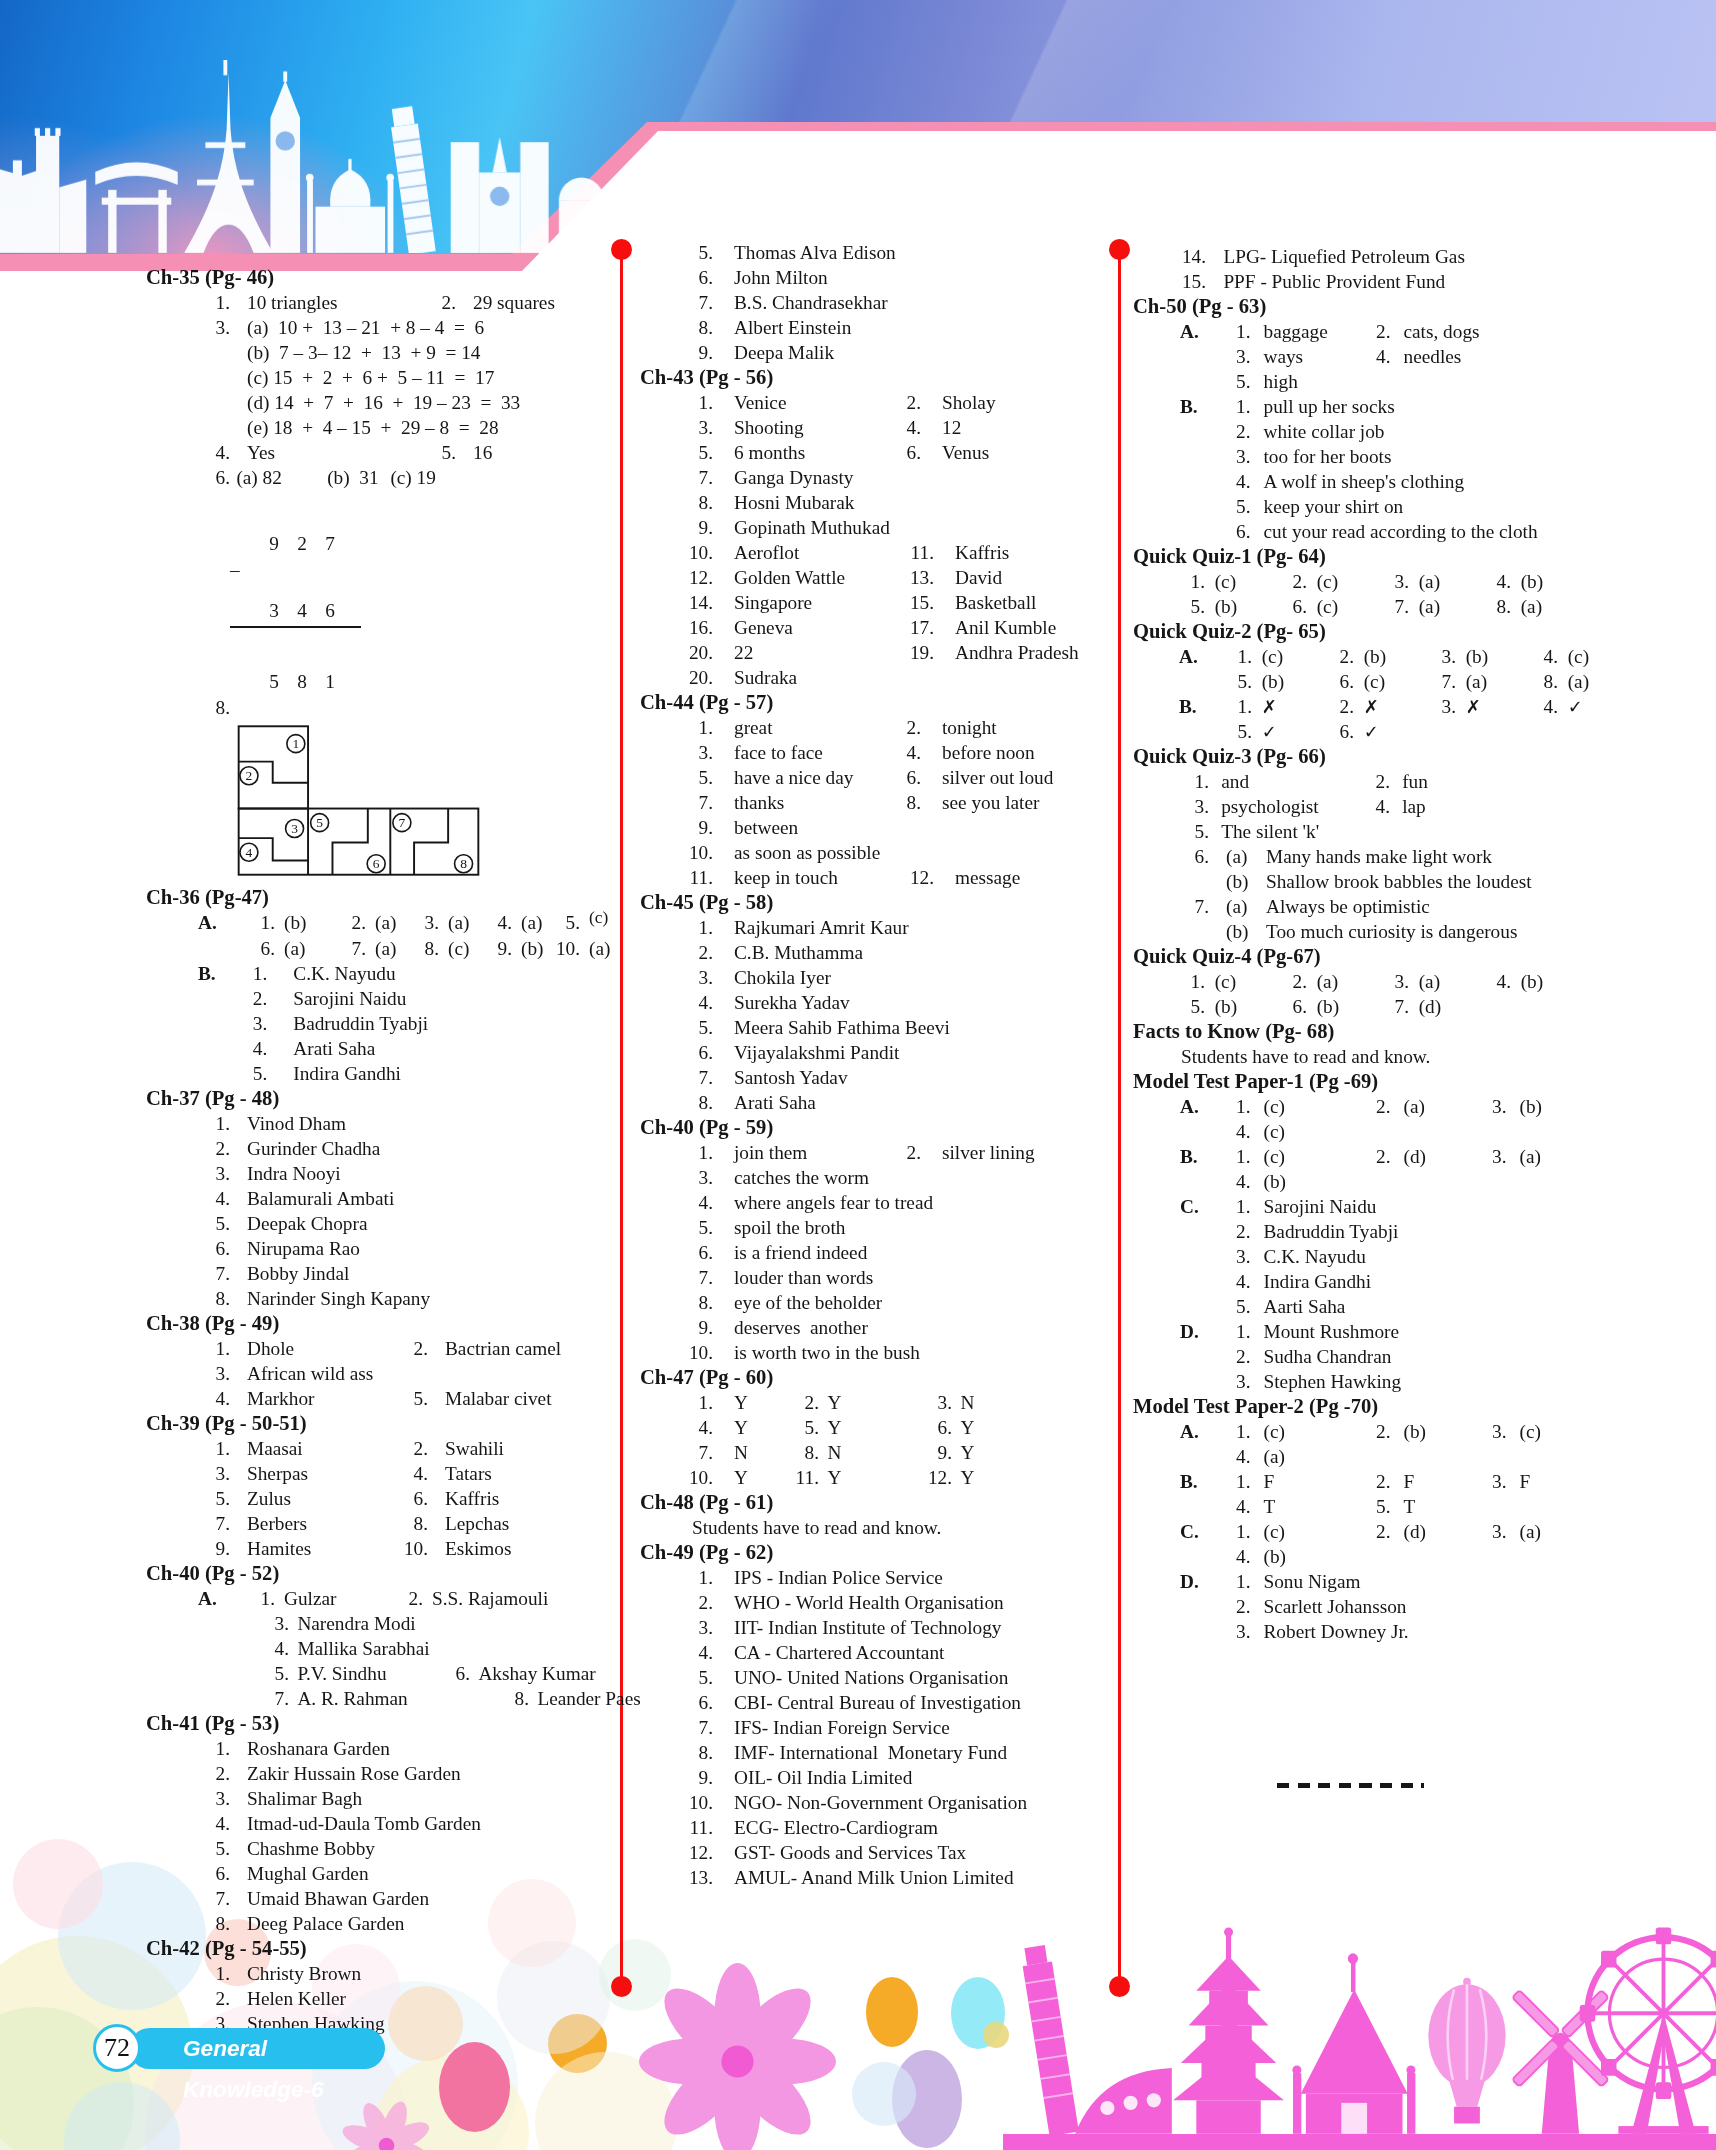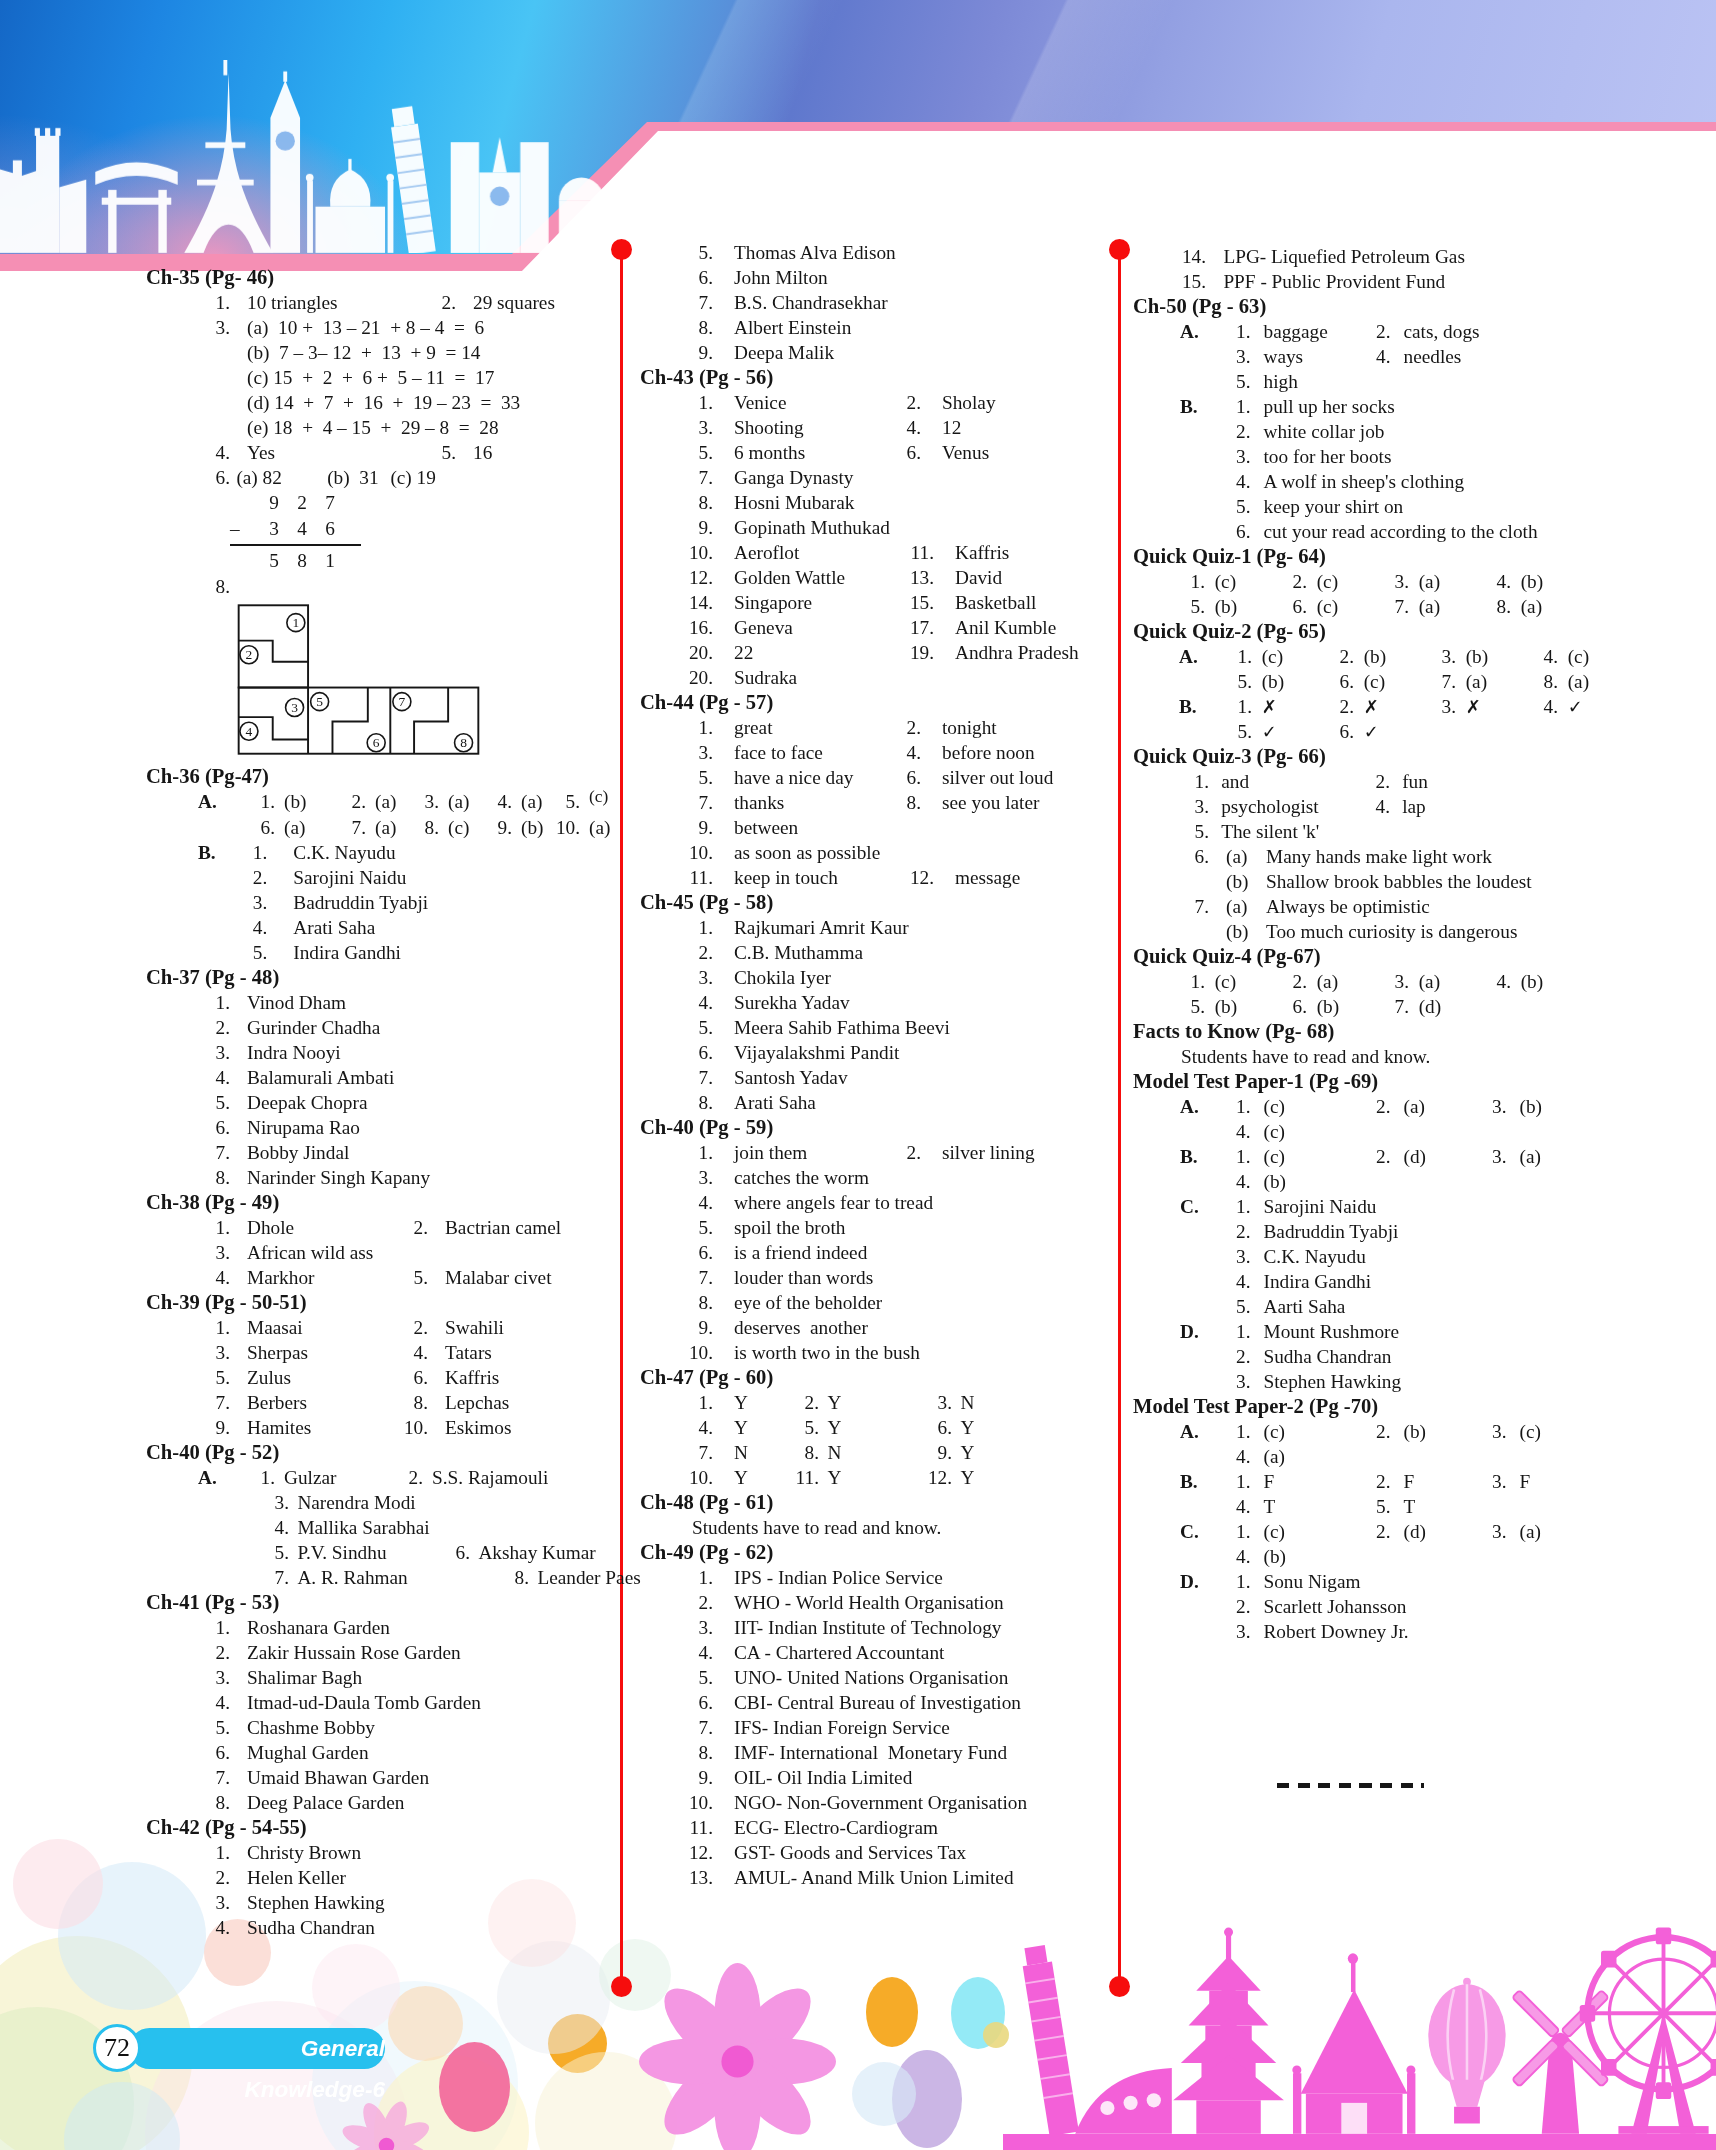--- a/index.html
+++ b/index.html
@@ -57,21 +57,21 @@
   #col1 .in5 .cell:nth-child(2){width:91px;}
   #col1 .in5 .cell:nth-child(5){width:68px;}
   #col1 .in5 .cell .num,#col1 .a40 .cell .num{width:27px;margin-right:9px;text-align:right;}
   #col1 .a40 .cell:nth-child(2){width:148px;}
   #col1 .s40,#col1 .s40b,#col1 .s40c{padding-left:126px;}
   #col1 .s40 .cell .num,#col1 .s40b .cell .num,#col1 .s40c .cell .num{width:17px;margin-right:8.4px;}
   #col1 .s40b .cell:first-child{width:181px;}
   #col1 .s40c .cell:first-child{width:240px;}
   #col1 .math{position:relative;margin-left:84px;line-height:26px;display:block;padding-left:0;}
   #col1 .math .minus{position:absolute;left:0;top:26px;}
-  #col1 .mrow{padding-left:30px;}
+  #col1 .mrow{padding-left:30px;margin-top:41px;}
   #col1 .d{display:inline-block;width:28px;text-align:center;}
   #col1 .rule{width:131px;border-top:2.6px solid #161616;margin:1.9px 0;}
   #col1 .diagram{margin:5.2px 0 2.6px 91px;}
 
   
   #col2 .row{padding-left:41px;}
   #col2 .num{width:32px;margin-right:21px;text-align:right;}
   #col2 .pair .cell:first-child{width:208px;}
   #col2 .pairB .cell:first-child{width:221px;}
   #col2 .three .cell:nth-child(1){width:111px;}
@@ -105,21 +105,21 @@
 
   
   .decor{position:absolute;z-index:2;border-radius:50%;}
   .ftr-sky{position:absolute;left:1003px;top:1881px;z-index:3;}
   .ftr-strip{position:absolute;left:1003px;top:2134px;width:714px;height:17px;background:#f360d8;z-index:3;}
   .flower{position:absolute;z-index:3;}
 
   
   .badge-pill{position:absolute;left:129px;top:2028px;width:256px;height:41px;background:#27c0ee;
     border-radius:22px;z-index:6;color:#fff;font-family:"Liberation Sans",sans-serif;
-    font-style:italic;font-weight:700;font-size:22.6px;line-height:41px;padding-left:54px;box-sizing:border-box;text-align:right;}
+    font-style:italic;font-weight:700;font-size:22.6px;line-height:41px;padding-left:54px;box-sizing:border-box;}
   .badge-circle{position:absolute;left:93px;top:2024px;width:48px;height:48px;background:#fff;
     border:3.9px solid #27c0ee;border-radius:50%;z-index:7;box-sizing:border-box;
     display:flex;align-items:center;justify-content:center;font-size:26px;color:#111;}
 </style>
 </head>
 <body>
 
 <div class="hdr-pink"></div>
 <div class="hdr-blue"></div>
 <svg class="hdr-sky" width="631" height="219" viewBox="0 0 980 340">

